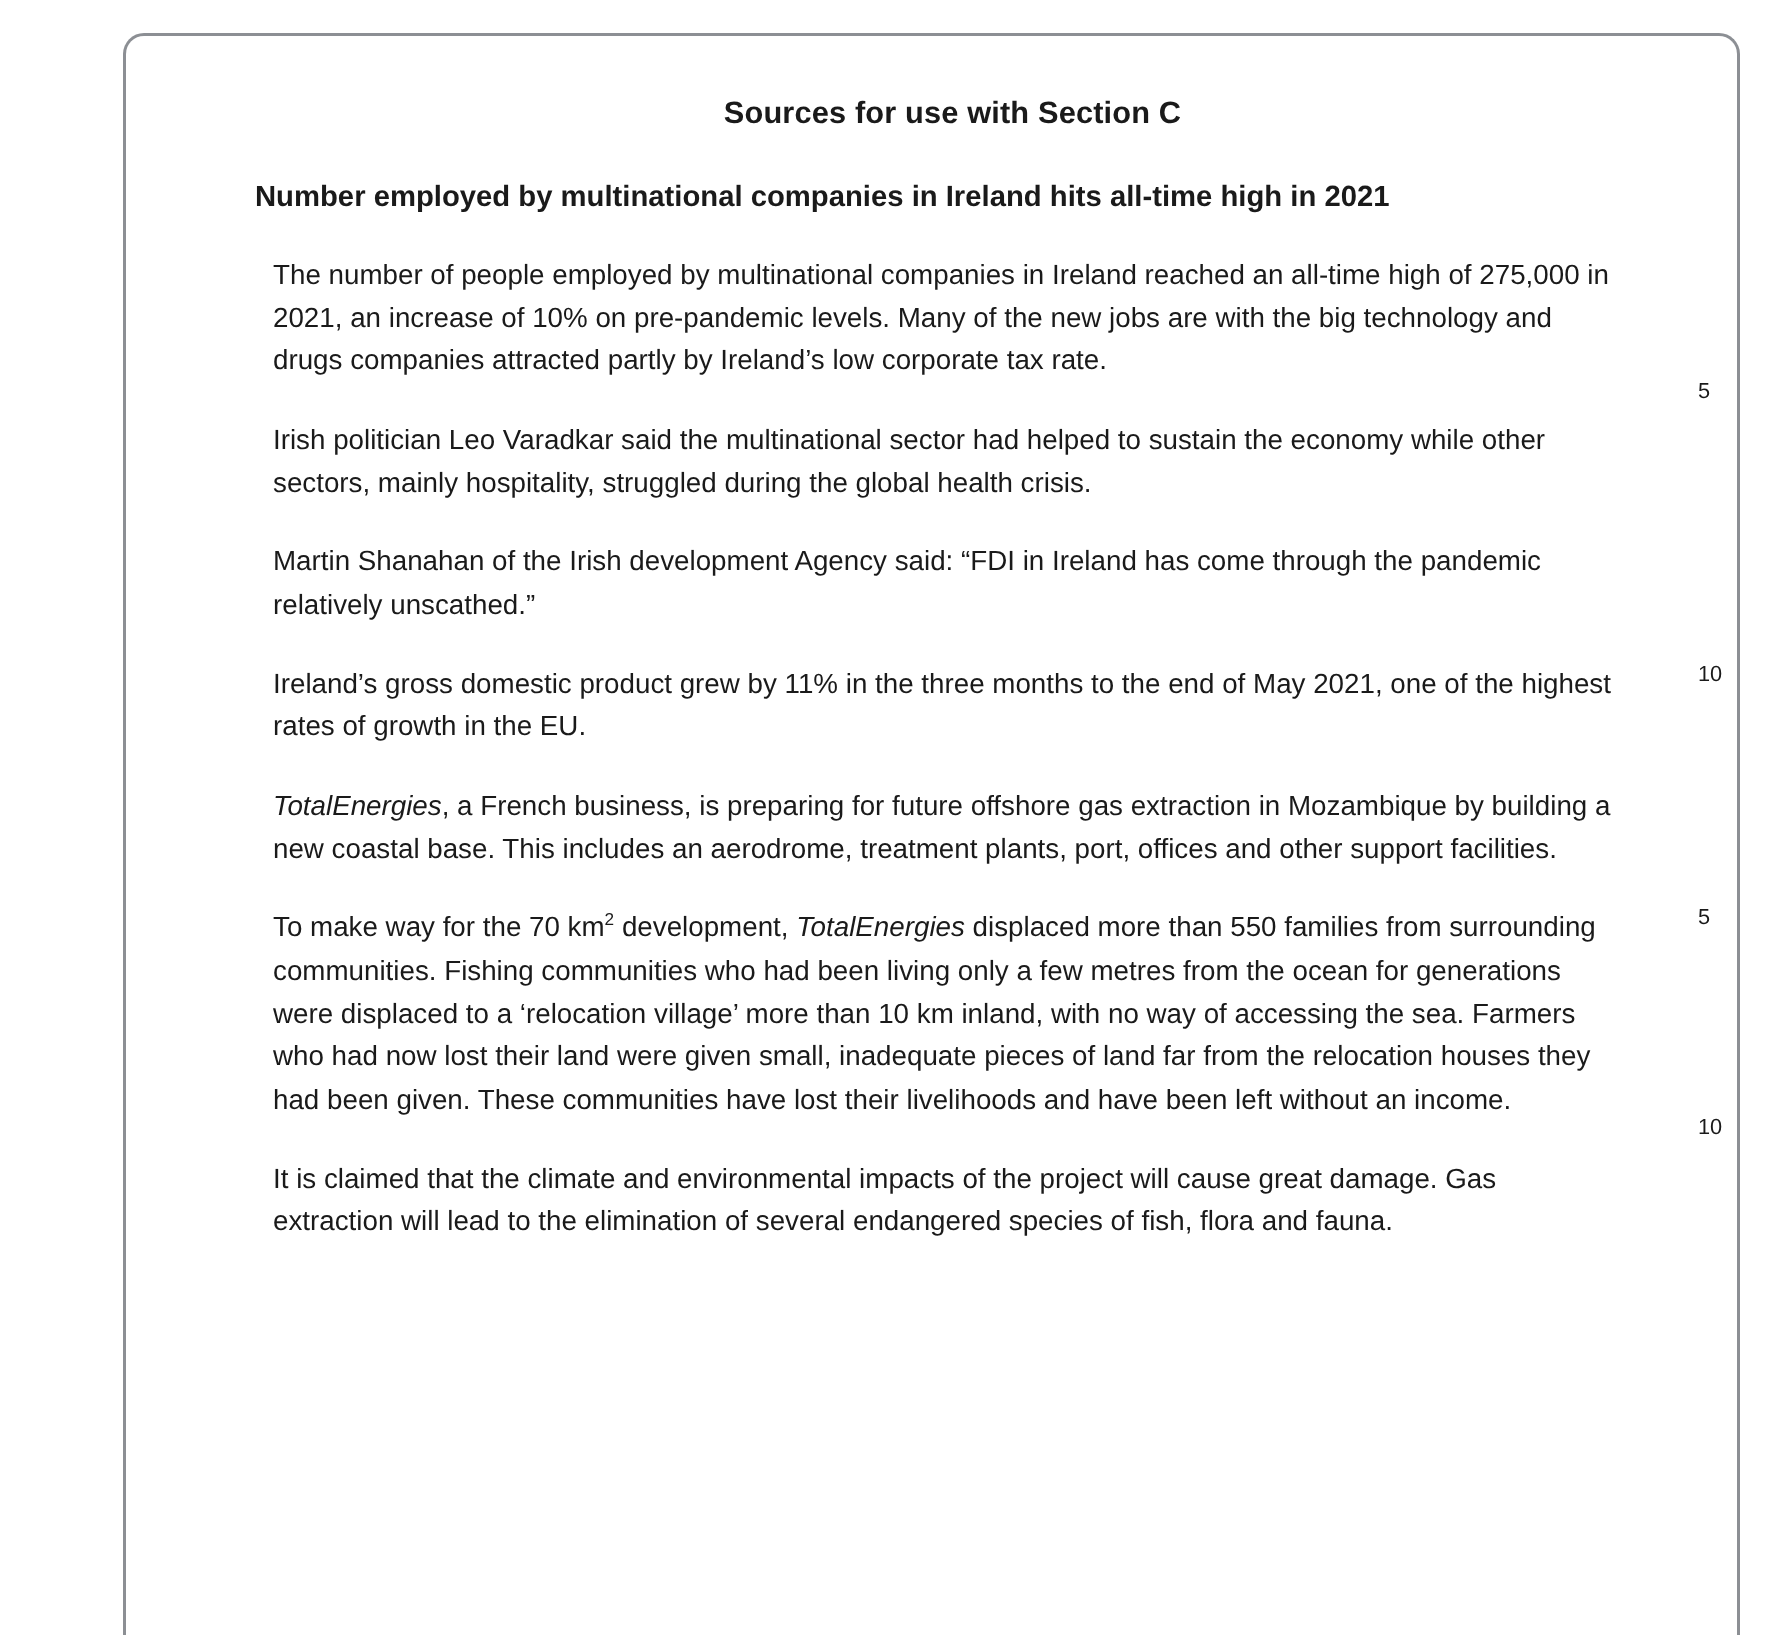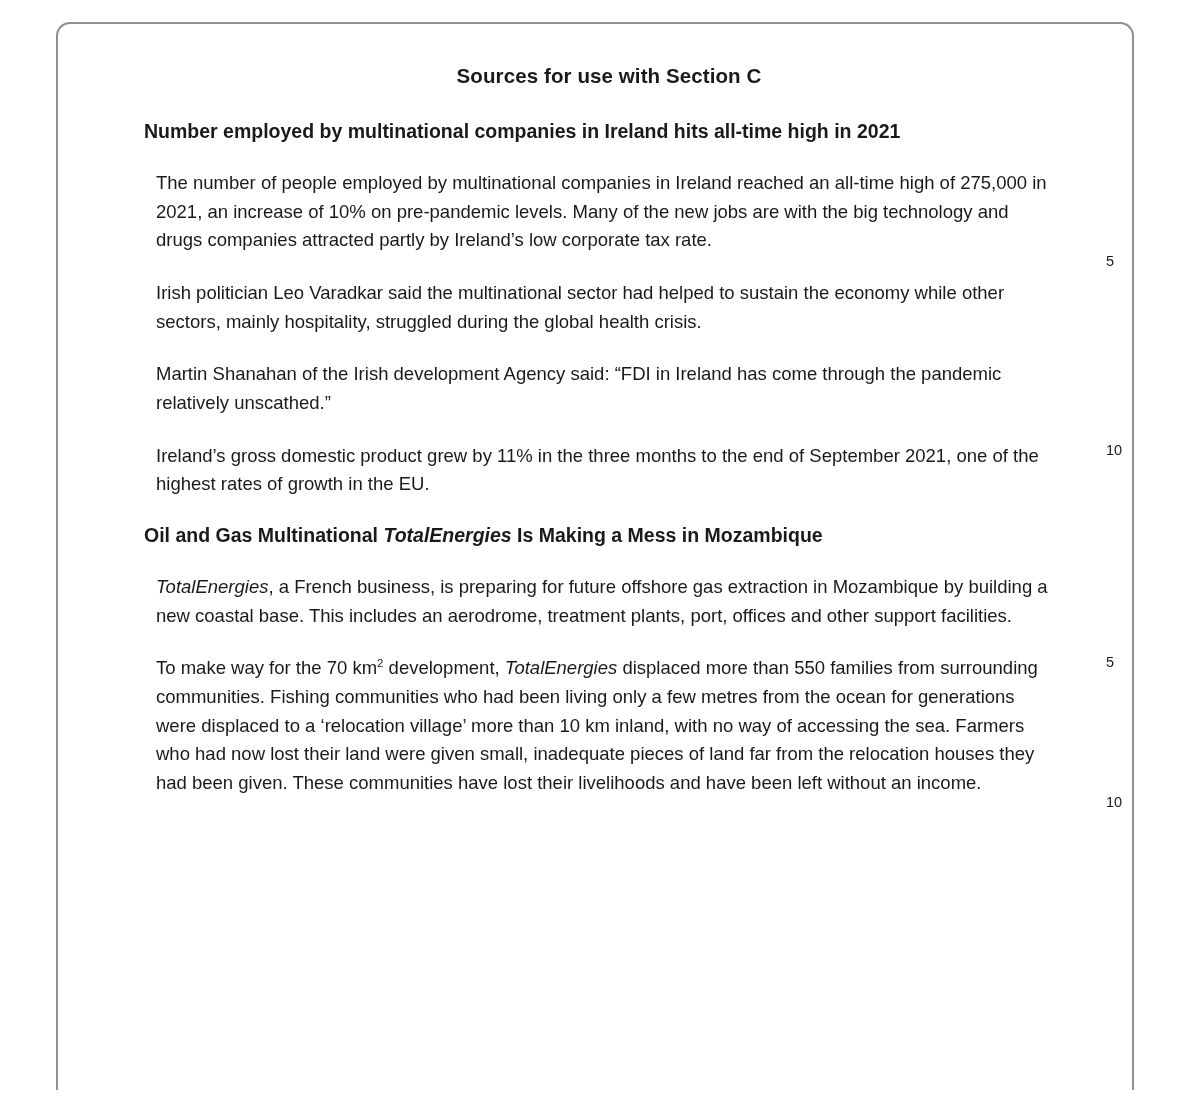--- a/index.html
+++ b/index.html
@@ -10,21 +10,21 @@
   body {
     width: 1190px;
     height: 1096px;
     font-family: "Liberation Sans", sans-serif;
     color: #1a1a1a;
     position: relative;
     overflow: hidden;
   }
   .page {
     position: absolute;
-    left: 56px;
+    left: 82px;
     top: 22px;
     width: 1078px;
     height: 1068px;
     border: 2px solid #8c8f94;
     border-radius: 14px;
     border-bottom: none;
     border-bottom-left-radius: 0;
     border-bottom-right-radius: 0;
     box-sizing: border-box;
     background: #ffffff;
@@ -105,32 +105,34 @@
 
     <div class="para-row">
       <p class="para">Irish politician Leo Varadkar said the multinational sector had helped to sustain the economy while other sectors, mainly hospitality, struggled during the global health crisis.</p>
     </div>
 
     <div class="para-row">
       <p class="para">Martin Shanahan of the Irish development Agency said: “FDI in Ireland has come through the pandemic relatively unscathed.”</p>
     </div>
 
     <div class="para-row">
-      <p class="para">Ireland’s gross domestic product grew by 11% in the three months to the end of September 2021, one of the highest rates of growth in the EU.</p>
+      <p class="para">Ireland’s gross domestic product grew by 11% in the three months to the end of May 2021, one of the highest rates of growth in the EU.</p>
       <span class="linenum" style="top:0px;">10</span>
     </div>
 
 
-    <div class="extract-heading"><span>Oil and Gas Multinational </span><span class="ital">TotalEnergies</span><span> Is Making a Mess in Mozambique</span></div>
 
     <div class="para-row">
       <p class="para"><span class="ital">TotalEnergies</span><span>, a French business, is preparing for future offshore gas extraction in Mozambique by building a new coastal base. This includes an aerodrome, treatment plants, port, offices and other support facilities.</span></p>
     </div>
 
     <div class="para-row">
       <p class="para"><span>To make way for the 70 km</span><sup>2</sup><span> development, </span><span class="ital">TotalEnergies</span><span> displaced more than 550 families from surrounding communities. Fishing communities who had been living only a few metres from the ocean for generations were displaced to a ‘relocation village’ more than 10 km inland, with no way of accessing the sea. Farmers who had now lost their land were given small, inadequate pieces of land far from the relocation houses they had been given. These communities have lost their livelihoods and have been left without an income.</span></p>
       <span class="linenum" style="top:0px;">5</span>
       <span class="linenum" style="top:140px;">10</span>
     </div>
 
+    <div class="para-row">
+      <p class="para">It is claimed that the climate and environmental impacts of the project will cause great damage. Gas extraction will lead to the elimination of several endangered species of fish, flora and fauna.</p>
+    </div>
 
   </div>
 </div>
 
 </body></html>

